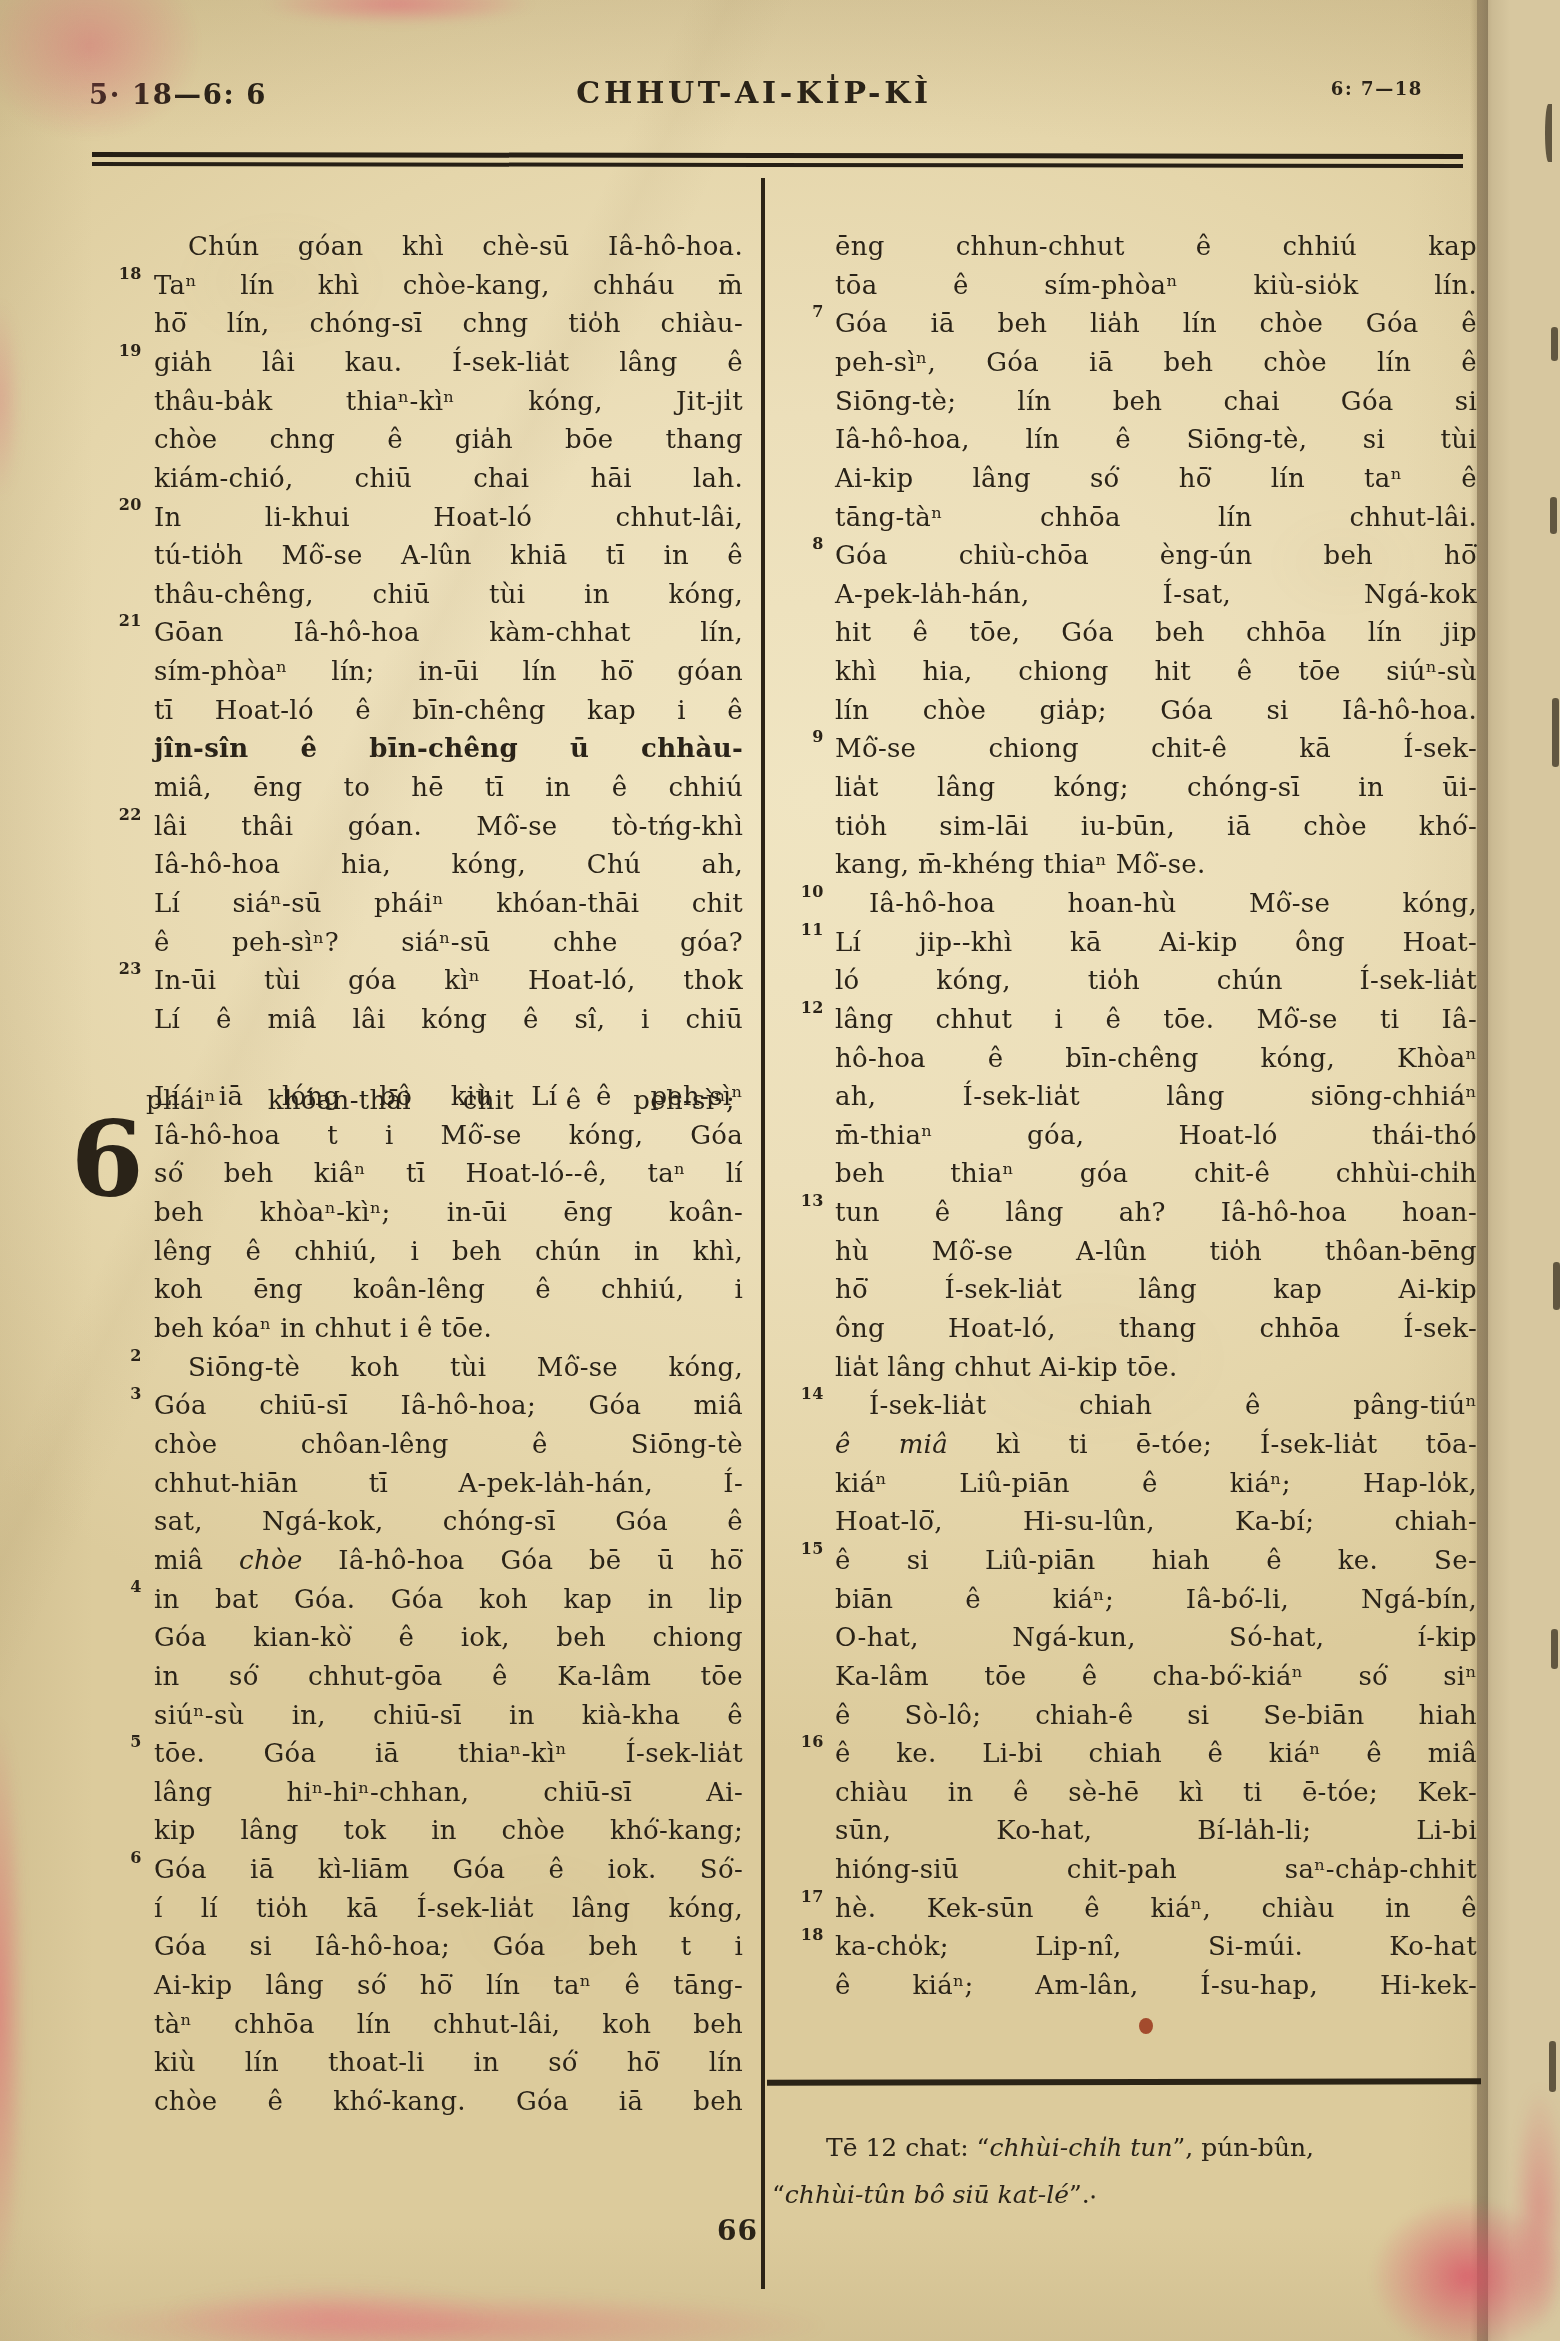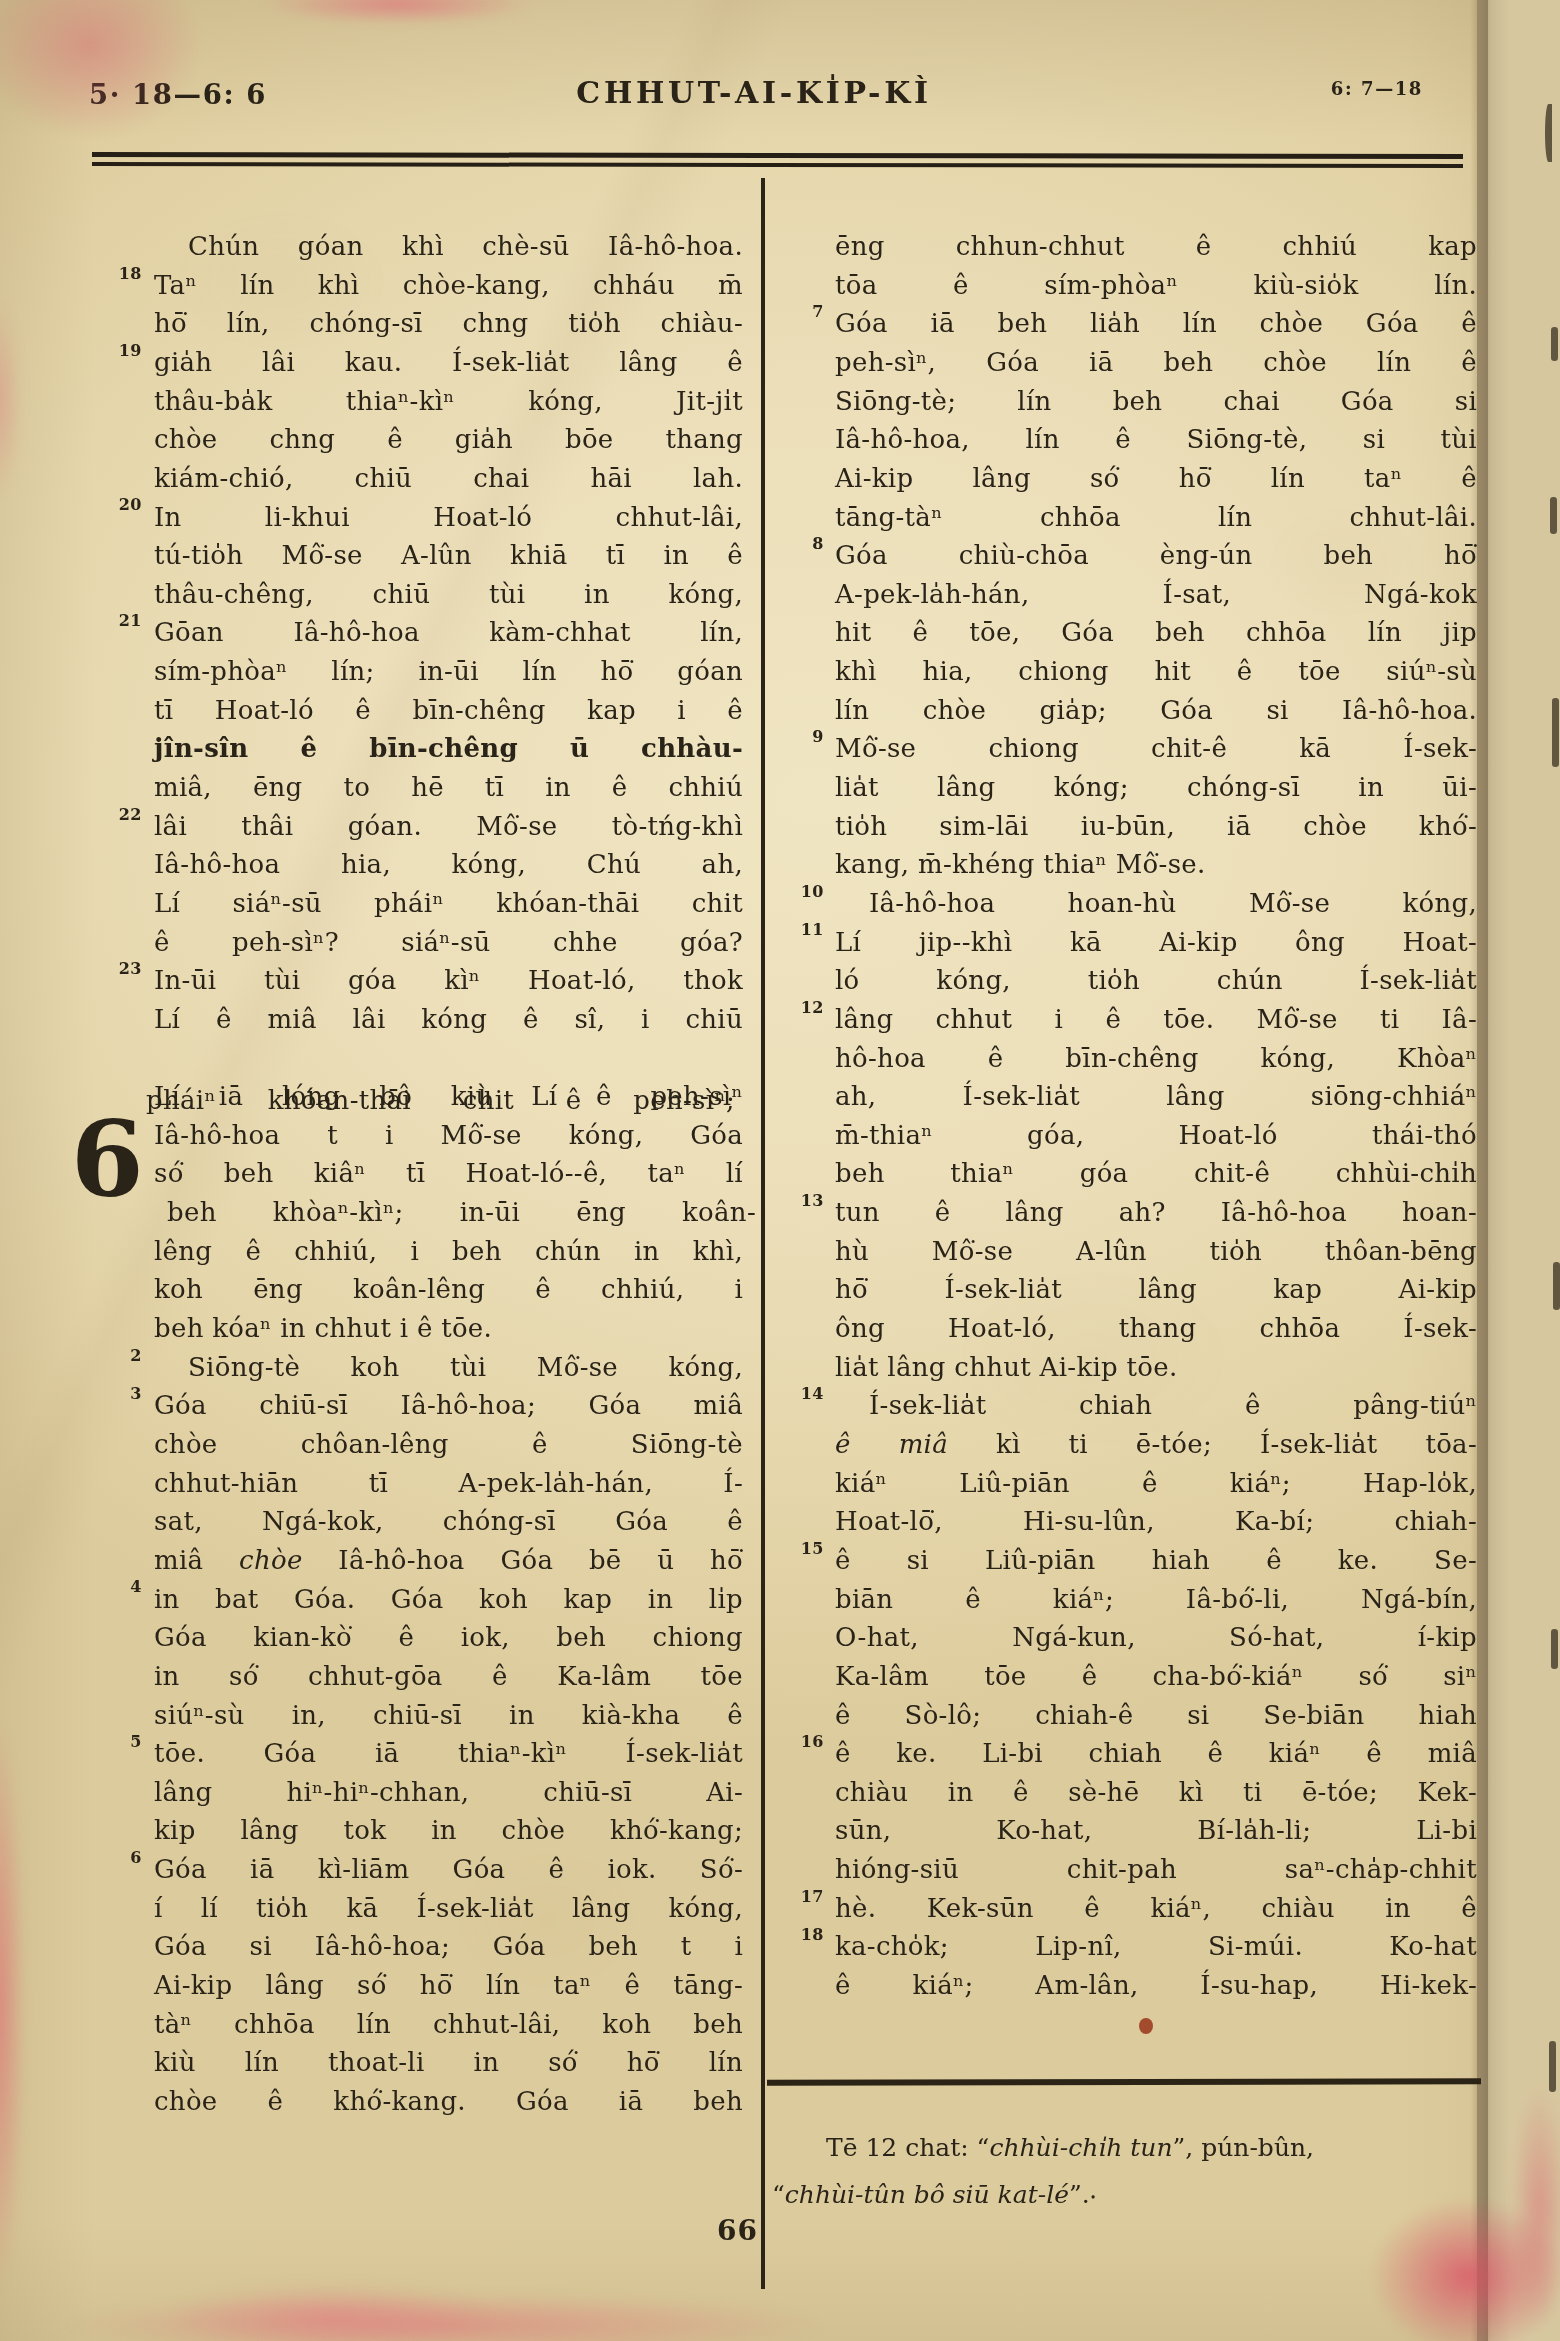--- a/index.html
+++ b/index.html
@@ -131,21 +131,21 @@
       <div class="line" style="top: 657px; left: 80px; width: 589px;">Lí siáⁿ-sū pháiⁿ khóan-thāi chit</div>
       <div class="line" style="top: 696px; left: 80px; width: 589px;">ê peh-sìⁿ? siáⁿ-sū chhe góa?</div>
       <span class="vnum" style="top: 732px; left: 0px; width: 68px;">23</span>
       <div class="line" style="top: 734px; left: 80px; width: 589px;">In-ūi tùi góa kìⁿ Hoat-ló, thok</div>
       <div class="line" style="top: 773px; left: 80px; width: 589px;">Lí ê miâ lâi kóng ê sî, i chiū</div>
       <div class="line" style="top: 812px; left: 72px; width: 589px; margin-top: 42px;">pháiⁿ khóan-thāi chit ê peh-sìⁿ;</div>
       <div class="line" style="top: 850px; left: 80px; width: 589px;">Lí iā lóng bô kiù Lí ê peh-sìⁿ</div>
       <span class="chnum" style="top: 879px; left: -3.2px;">6</span>
       <div class="line" style="top: 889px; left: 80px; width: 589px;">Iâ-hô-hoa t i Mô͘-se kóng, Góa</div>
       <div class="line" style="top: 927px; left: 80px; width: 589px;">só͘ beh kiâⁿ tī Hoat-ló--ê, taⁿ lí</div>
-      <div class="line" style="top: 966px; left: 93px; width: 589px;">beh khòaⁿ-kìⁿ; in-ūi ēng koân-</div>
+      <div class="line" style="top: 966px; left: 80px; width: 589px;">beh khòaⁿ-kìⁿ; in-ūi ēng koân-</div>
       <div class="line" style="top: 1005px; left: 80px; width: 589px;">lêng ê chhiú, i beh chún in khì,</div>
       <div class="line" style="top: 1043px; left: 80px; width: 589px;">koh ēng koân-lêng ê chhiú, i</div>
       <div class="line nj" style="top: 1082px; left: 80px; width: 589px;">beh kóaⁿ in chhut i ê tōe.</div>
       <span class="vnum" style="top: 1119px; left: 0px; width: 68px;">2</span>
       <div class="line" style="top: 1121px; left: 80px; width: 589px; padding-left: 34px;">Siōng-tè koh tùi Mô͘-se kóng,</div>
       <span class="vnum" style="top: 1157px; left: 0px; width: 68px;">3</span>
       <div class="line" style="top: 1159px; left: 80px; width: 589px;">Góa chiū-sī Iâ-hô-hoa; Góa miâ</div>
       <div class="line" style="top: 1198px; left: 80px; width: 589px;">chòe chôan-lêng ê Siōng-tè</div>
       <div class="line" style="top: 1237px; left: 80px; width: 589px;">chhut-hiān tī A-pek-la̍h-hán, Í-</div>
       <div class="line" style="top: 1275px; left: 80px; width: 589px;">sat, Ngá-kok, chóng-sī Góa ê</div>

